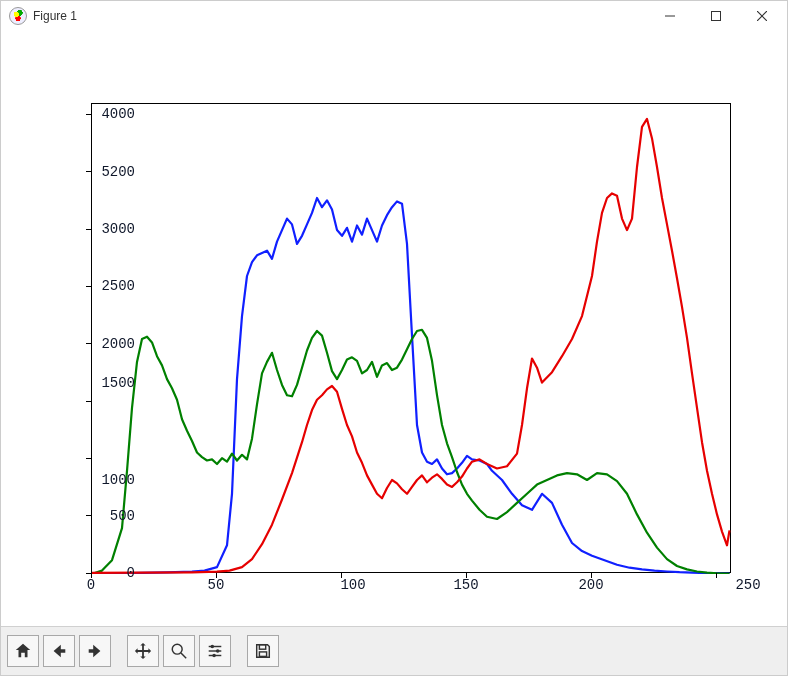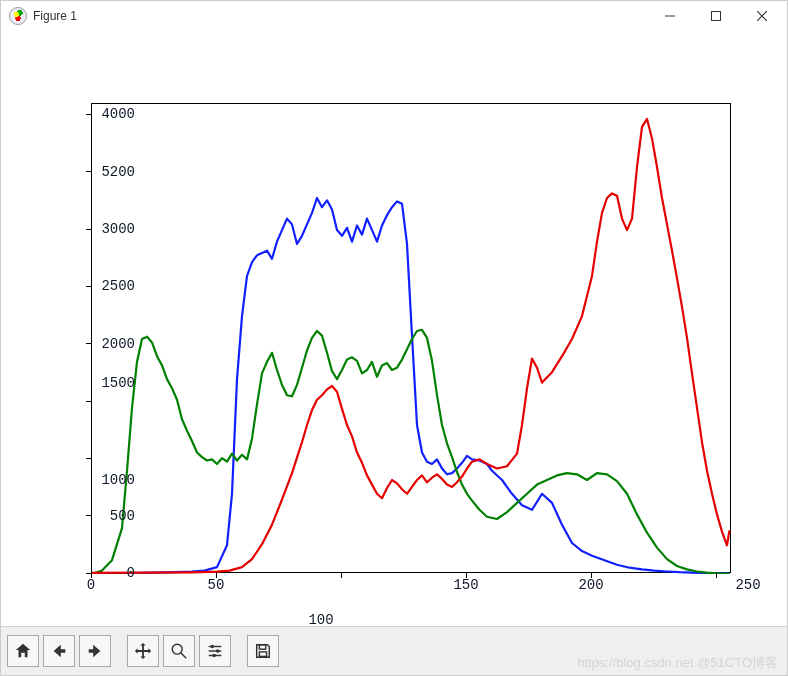--- a/index.html
+++ b/index.html
@@ -152,21 +152,21 @@
       <div class="ytick-label" style="top: 198.098px;">3000</div>
       <div class="tick-mark" style="left: 85px; top: 197.598px; width: 5px; height: 1px;"></div>
       <div class="ytick-label" style="top: 140.78px;">5200</div>
       <div class="tick-mark" style="left: 85px; top: 140.28px; width: 5px; height: 1px;"></div>
       <div class="ytick-label" style="top: 83.4634px;">4000</div>
       <div class="tick-mark" style="left: 85px; top: 82.9634px; width: 5px; height: 1px;"></div>
       <div class="xtick-label" style="left: 90px;">0</div>
       <div class="tick-mark" style="left: 89.5px; top: 542px; width: 1px; height: 5px;"></div>
       <div class="xtick-label" style="left: 215px;">50</div>
       <div class="tick-mark" style="left: 214.5px; top: 542px; width: 1px; height: 5px;"></div>
-      <div class="xtick-label" style="left: 320px; margin-top: 35px;">100</div>
+      <div class="xtick-label" style="left: 352px;">100</div>
       <div class="tick-mark" style="left: 339.5px; top: 542px; width: 1px; height: 5px;"></div>
       <div class="xtick-label" style="left: 465px;">150</div>
       <div class="tick-mark" style="left: 464.5px; top: 542px; width: 1px; height: 5px;"></div>
       <div class="xtick-label" style="left: 590px;">200</div>
       <div class="tick-mark" style="left: 589.5px; top: 542px; width: 1px; height: 5px;"></div>
       <div class="xtick-label" style="left: 715px; margin-left: 32px;">250</div>
       <div class="tick-mark" style="left: 714.5px; top: 542px; width: 1px; height: 5px;"></div>
     </div>
 
   <div class="toolbar">
@@ -208,16 +208,15 @@
       </svg>
     </div>
     <div class="tsep"></div>
     <div class="tbtn" title="Save">
       <svg viewBox="0 0 20 20">
           <path d="M3 3 H15 L17 5 V17 H3 Z"></path>
           <rect x="6" y="3" width="7" height="5"></rect>
           <rect x="6" y="11" width="8" height="5"></rect>
         </svg>
     </div>
-    <div class="watermark">https://blog.csdn.net @51CTO博客</div>
   </div>
 
 </div>
 
 </body></html>

